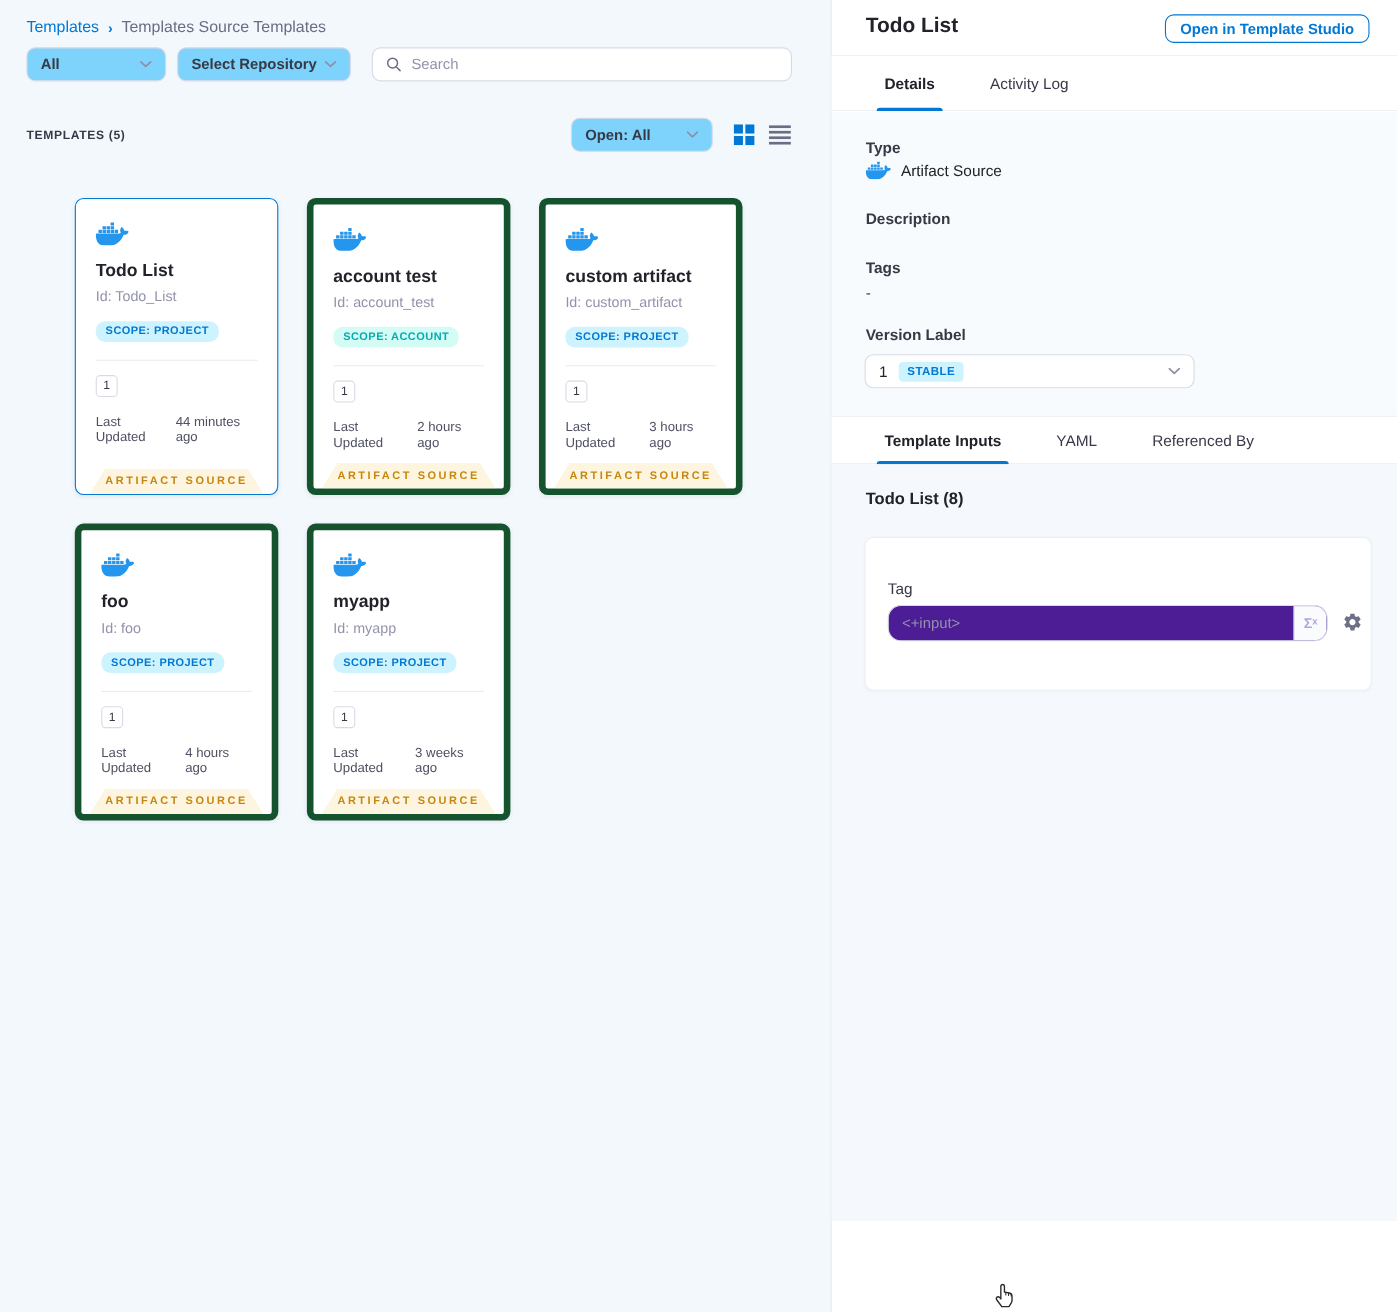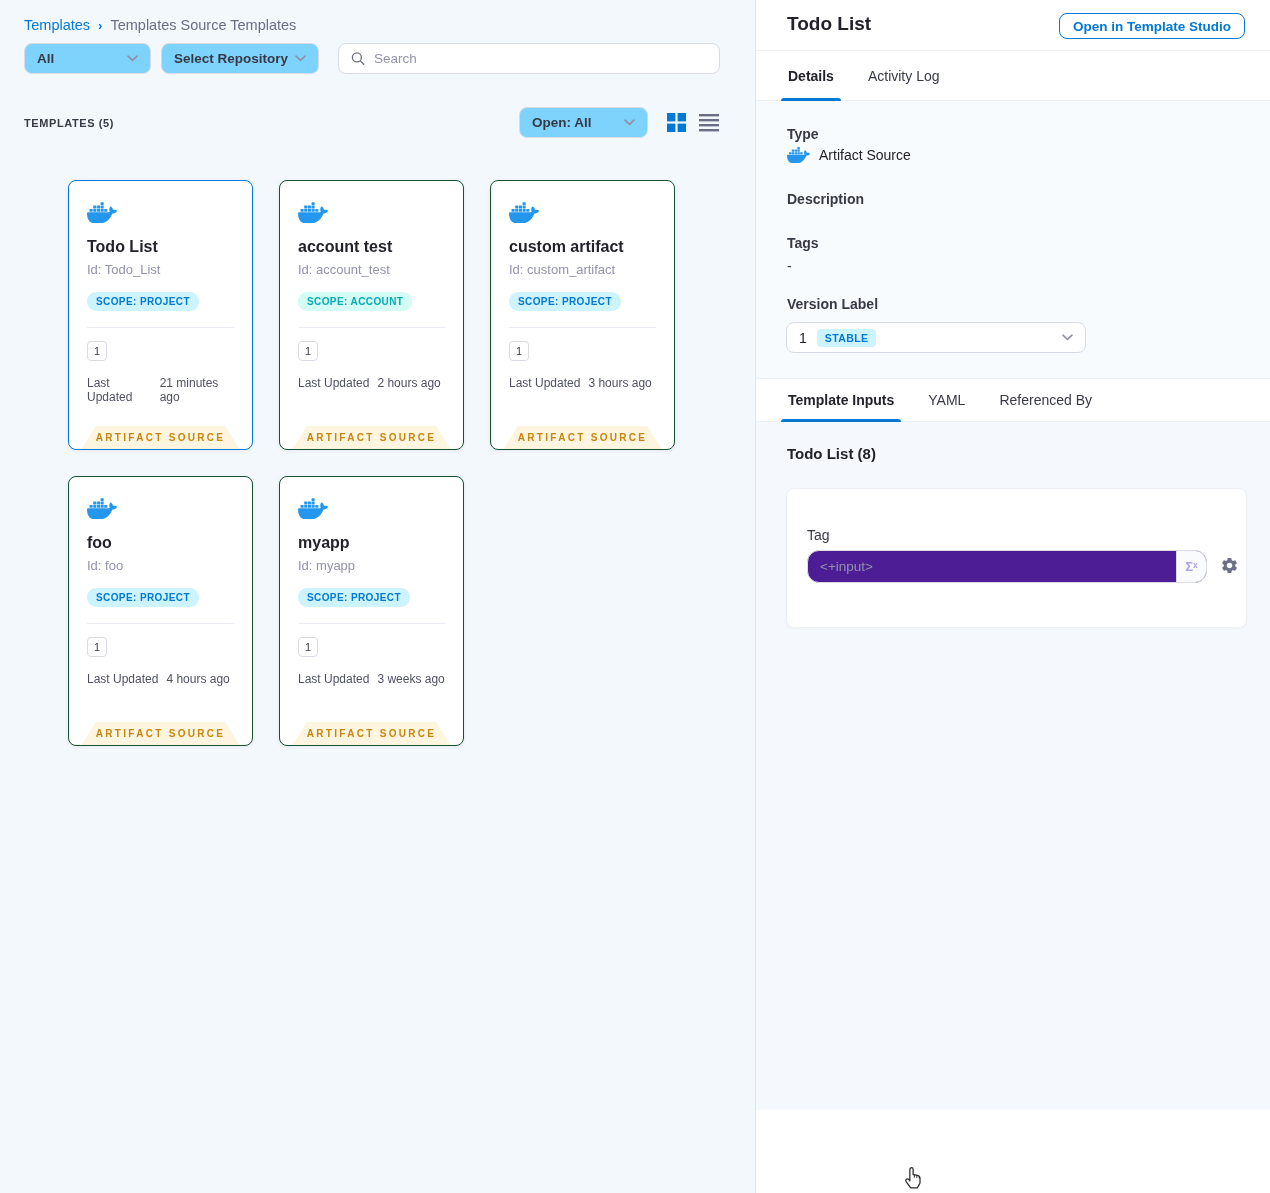--- a/index.html
+++ b/index.html
@@ -31,21 +31,21 @@
     font-family:"Liberation Sans", sans-serif; }
   .search-box input::placeholder { color:#9293ab; }
 
   .templates-count { position:absolute; left:24px; top:117px; font-size:11px; font-weight:700; letter-spacing:.6px; color:#383946; }
   .view-toggle { position:absolute; top:113px; cursor:pointer; }
   .grid-btn { left:667px; } .list-btn { left:699px; }
 
   
   .cards-grid { position:absolute; left:68px; top:180px; width:640px; display:flex; flex-wrap:wrap; column-gap:26px; row-gap:26px; }
   .card {
-    width:185px; height:270px; background:#fff; border-radius:8px; border:1px solid #14532d;
+    width:185px; height:270px; background:#fff; border-radius:8px; border:6px solid #14532d;
     box-shadow:0 1px 4px rgba(40,41,61,.07); position:relative; padding:20px 18px 0; cursor:pointer;
   }
   .card.selected { border:1.5px solid #0278d5; }
   .card .whale-icon { display:block; }
   .card-title { margin-top:15px; font-size:16px; font-weight:600; color:#22222a; }
   .card-id { margin-top:6px; font-size:13px; color:#9293ab; }
   .scope-badge {
     display:inline-block; margin-top:15px; padding:4px 9px; border-radius:9px;
     font-size:10px; font-weight:700; letter-spacing:.4px; white-space:nowrap;
   }
@@ -70,21 +70,21 @@
   .panel-title { position:absolute; left:31px; top:13px; font-size:19px; font-weight:700; color:#22222a; }
   .open-studio-btn {
     position:absolute; right:25px; top:13px; height:26px; background:#fff;
     border:1.5px solid #0278d5; border-radius:8px; color:#0278d5;
     font-size:13.5px; font-weight:600; display:flex; align-items:center; padding:0 13px; cursor:pointer;
     font-family:"Liberation Sans", sans-serif;
   }
   .tabbar { display:flex; align-items:stretch; padding-left:31px; gap:32px; background:#fff; }
   .tabbar1 { position:absolute; left:0; right:0; top:50px; height:51px; border-top:1px solid #eef0f3; border-bottom:1px solid #eef0f3; }
   .tabbar2 { position:absolute; left:0; right:0; top:378px; height:44px; border-top:1px solid #eef0f3; border-bottom:1px solid #eef0f3; }
-  .tab { display:flex; align-items:center; font-size:14px; color:#383946; position:relative; padding:0 1px; cursor:pointer; }
+  .tab { display:flex; align-items:center; font-size:14px; color:#383946; position:relative; padding:0 1px; cursor:pointer;margin-left:16px; }
   .tab.active { font-weight:700; color:#22222a; }
   .tab.active::after { content:""; position:absolute; left:-6px; right:-6px; bottom:-1px; height:3px; background:#0278d5; border-radius:3px 3px 0 0; }
 
   .details-section { position:absolute; left:0; right:0; top:102px; height:276px; background:#f8fbfd; }
   .fld-label { position:absolute; left:31px; font-size:14px; font-weight:600; color:#383946; }
   .fld-value { position:absolute; left:31px; font-size:14px; color:#383946; }
   .type-row { position:absolute; left:31px; top:44px; display:flex; align-items:center; gap:9px; font-size:14px; color:#22222a; }
   .version-select {
     position:absolute; left:30px; top:220px; width:300px; height:31px; background:#fff;
     border:1px solid #d9dae6; border-radius:8px; display:flex; align-items:center; gap:10px; padding:0 12px; cursor:pointer;
@@ -191,21 +191,21 @@
     <svg class="whale-icon" width="30" height="22" viewBox="0 3 24 16.5">
       <use href="#docker-path" fill="#2496ed"></use>
     </svg>
     <div class="card-title">Todo List</div>
     <div class="card-id">Id: Todo_List</div>
     <div><span class="scope-badge project">SCOPE: PROJECT</span></div>
     <div class="card-divider"></div>
     <div class="version-chip">1</div>
     <div class="updated-row">
       <span>Last Updated</span>
-      <span>21 minutes ago</span>
+      <span>44 minutes ago</span>
     </div>
     <div class="ribbon">ARTIFACT SOURCE</div>
   </div>
 
   <div class="card">
     <svg class="whale-icon" width="30" height="22" viewBox="0 3 24 16.5">
       <use href="#docker-path" fill="#2496ed"></use>
     </svg>
     <div class="card-title">account test</div>
     <div class="card-id">Id: account_test</div>

